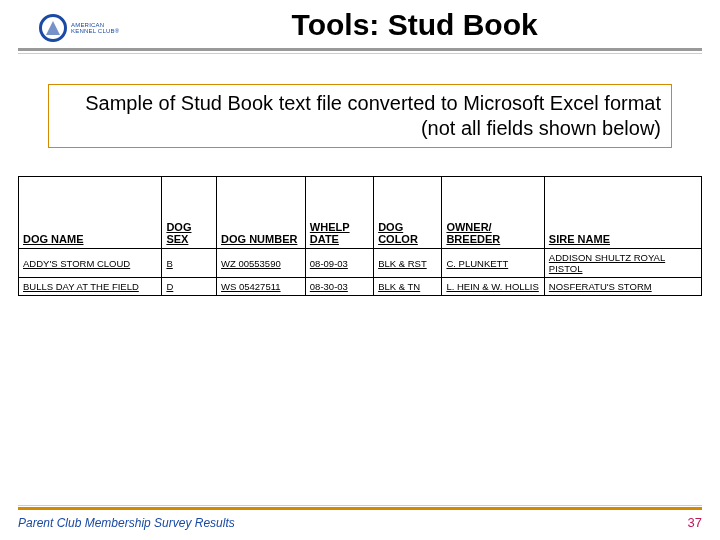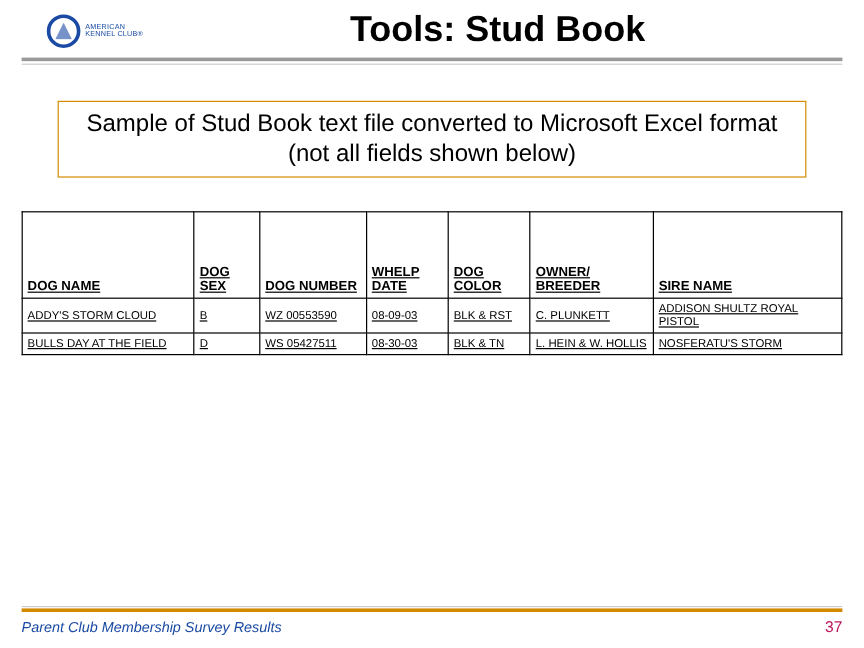--- a/index.html
+++ b/index.html
@@ -8,21 +8,21 @@
     width: 720px;
     height: 540px;
     background: #fff;
     font-family: Arial, Helvetica, sans-serif;
     color: #000;
     position: relative;
     overflow: hidden;
   }
   .header-row {
     display: flex;
-    align-items: center;
+    align-items: flex-end;
     padding: 6px 10px 0 10px;
     margin-left: 29px;
   }
   .logo-wrap {
     display: flex;
     align-items: center;
     gap: 4px;
     margin-top: 4px;
   }
   .logo-circle {
@@ -64,21 +64,21 @@
   }
   .hr1b {
     margin: 2px 18px 0 18px;
     height: 1px;
     background: #ccc;
   }
   .caption-box {
     margin: 30px 48px 0 48px;
     border: 1.5px solid #d48a00;
     padding: 6px 10px;
-    text-align: center;
+    text-align: right;
     font-size: 20px;
     line-height: 1.25;
   }
   .table-wrap {
     margin: 28px 18px 0 18px;
   }
   table {
     border-collapse: collapse;
     width: 100%;
     table-layout: fixed;

